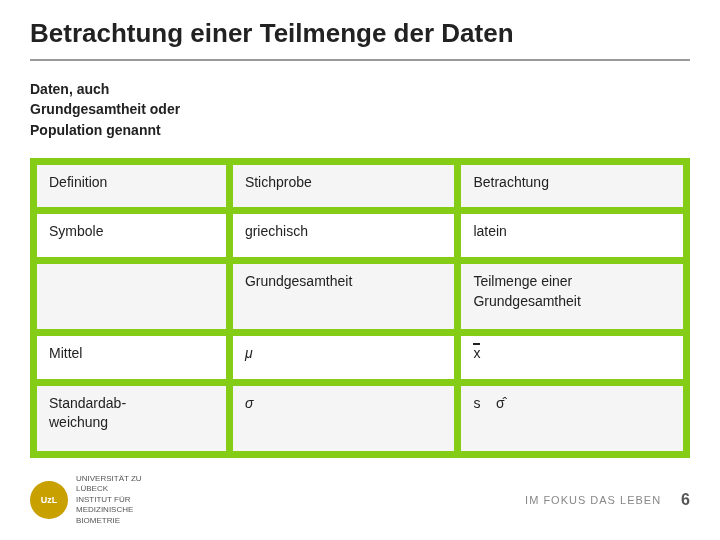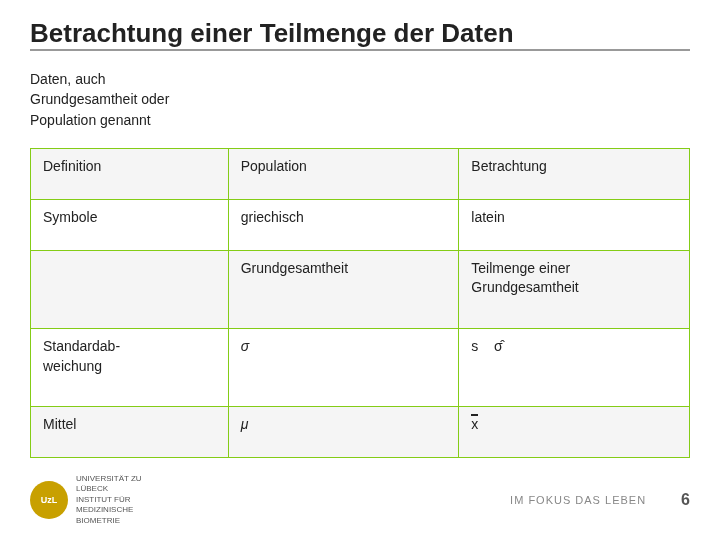--- a/index.html
+++ b/index.html
@@ -19,53 +19,55 @@
       height: 540px;
       padding: 18px 30px 14px 30px;
       display: flex;
       flex-direction: column;
     }
 
     .title {
       font-size: 26px;
       font-weight: bold;
       color: #222;
+      padding-bottom: 10px;
       border-bottom: 2px solid #999;
       margin-bottom: 18px;
     }
 
     .intro-row {
       display: flex;
       flex-direction: row;
       margin-bottom: 18px;
       gap: 40px;
     }
 
     .intro-left {
       flex: 1;
       font-size: 14px;
       line-height: 1.45;
       color: #222;
+      font-weight: bold;
     }
 
     .intro-right {
       flex: 1;
       font-size: 14px;
       line-height: 1.45;
       color: #222;
     }
 
     .data-table {
       width: 100%;
       border-collapse: collapse;
       flex: 1;
     }
 
     .data-table td {
-      border: 1px solid #84cc16;
+      border: 7px solid #84cc16;
       padding: 8px 12px;
       vertical-align: top;
       font-size: 14px;
       line-height: 1.4;
     }
 
     .data-table tr:nth-child(odd) td {
       background: #f5f5f5;
     }
 
@@ -127,21 +129,21 @@
       color: #555;
       line-height: 1.3;
       max-width: 90px;
     }
 
     .footer-tagline {
       font-size: 11px;
       color: #888;
       letter-spacing: 1px;
       text-transform: uppercase;
-      margin-right: 35px;
+      margin-right: 20px;
     }
 
     .page-number {
       font-size: 16px;
       font-weight: bold;
       color: #555;
     }
   </style>
 </head>
 <body>
@@ -161,21 +163,21 @@
       <col class="col-def">
       <col class="col-pop">
       <col class="col-sti">
     </colgroup>
     <tbody>
       <tr>
         <td>
           <span>Definition</span>
         </td>
         <td>
-          <span>Population</span>
+          <span>Stichprobe</span>
         </td>
         <td>
           <span>Betrachtung</span>
         </td>
       </tr>
       <tr>
         <td>
           <span>Symbole</span>
         </td>
         <td>
@@ -185,47 +187,47 @@
           <span>latein</span>
         </td>
       </tr>
       <tr>
         <td></td>
         <td>
           <span>Grundgesamtheit</span>
         </td>
         <td>
           Teilmenge einer<br>Grundgesamtheit
+        </td>
+      </tr>
+      <tr>
+        <td>
+          <span>Mittel</span>
+        </td>
+        <td>
+          <span style="font-style:italic;">μ</span>
+        </td>
+        <td>
+          <span class="x-bar" style="display:inline-block;position:relative;">
+            x
+            <span style="position:absolute;top:-2px;left:0;width:100%;text-align:center;font-size:11px;">‾</span>
+          </span>
         </td>
       </tr>
       <tr>
         <td>
           Standardab-<br>weichung
         </td>
         <td>
           <span style="font-style:italic;">σ</span>
         </td>
         <td>
           s &nbsp;&nbsp;
           <span style="display:inline-block;position:relative;">
             σ̂
-          </span>
-        </td>
-      </tr>
-      <tr>
-        <td>
-          <span>Mittel</span>
-        </td>
-        <td>
-          <span style="font-style:italic;">μ</span>
-        </td>
-        <td>
-          <span class="x-bar" style="display:inline-block;position:relative;">
-            x
-            <span style="position:absolute;top:-2px;left:0;width:100%;text-align:center;font-size:11px;">‾</span>
           </span>
         </td>
       </tr>
     </tbody>
   </table>
 
   <div class="footer">
     <div class="footer-logo">
       <div class="logo-circle">UzL</div>
       <div class="logo-text">

